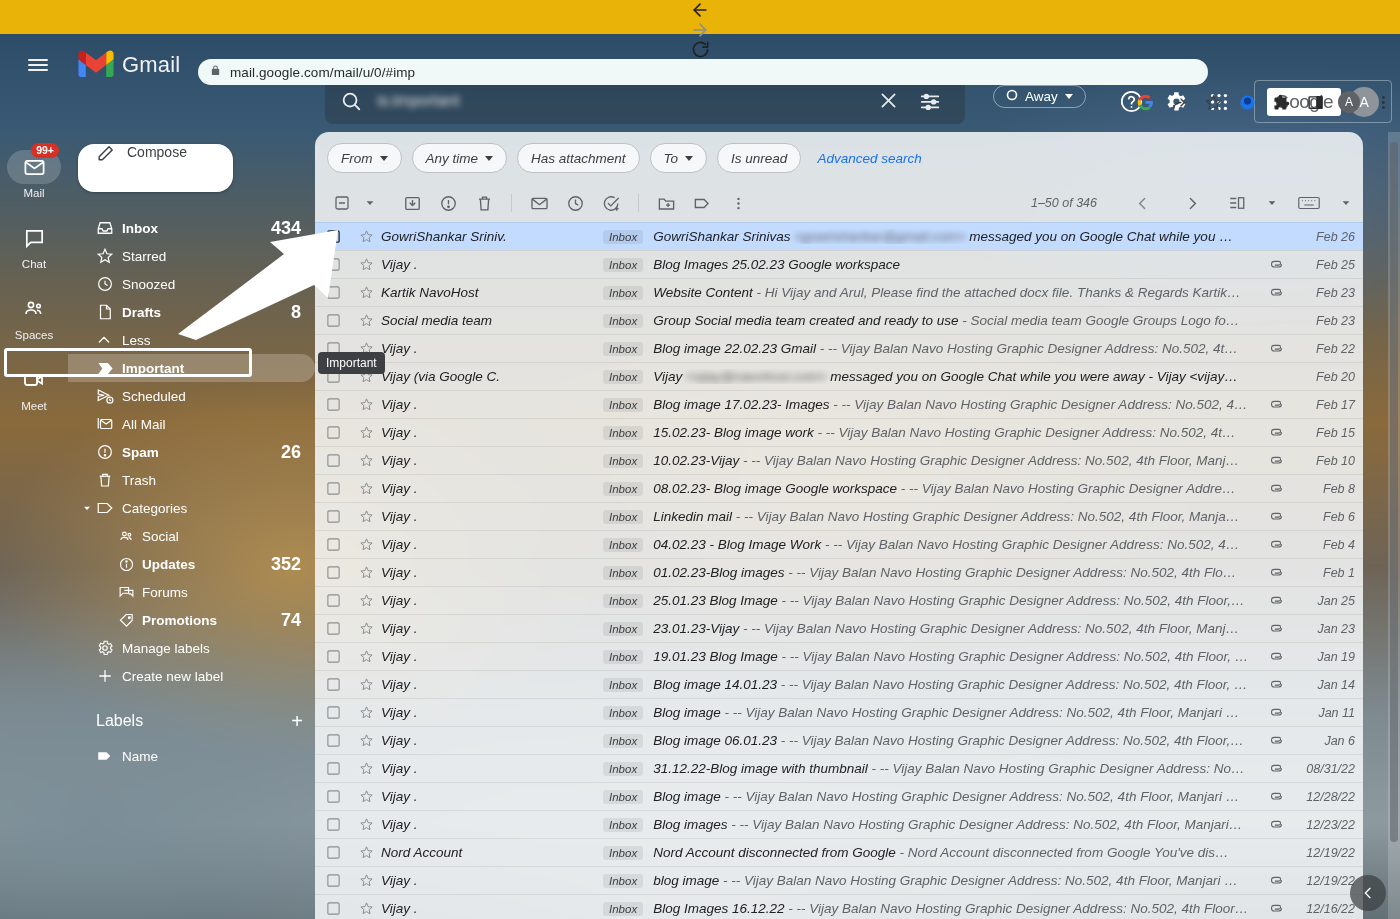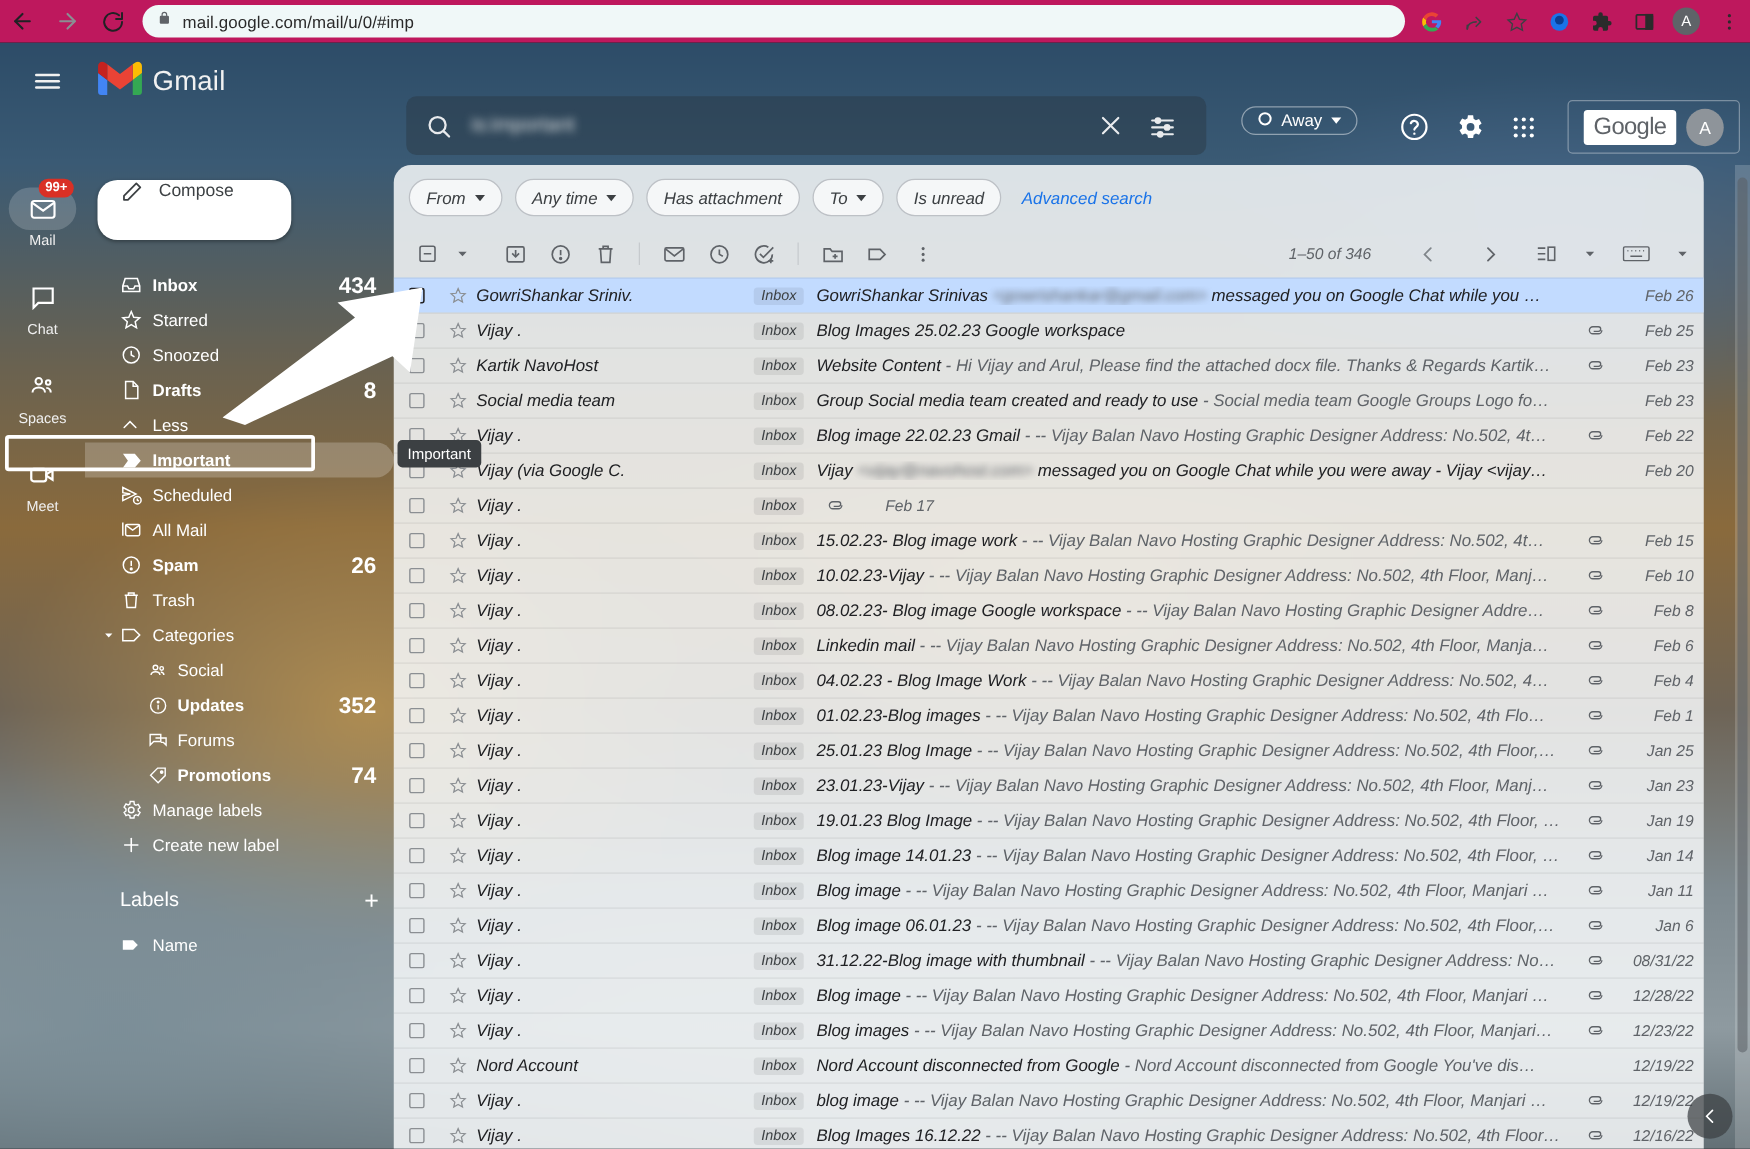--- a/index.html
+++ b/index.html
@@ -6,23 +6,24 @@
   html, body {
     width: 1400px; height: 919px;
     overflow: hidden;
     font-family: "Liberation Sans", sans-serif;
     background: #0b0b0b;
   }
 
   
   #browser-bar {
     position: absolute; top: 0; left: 0; width: 1400px; height: 34px;
-    background: #be185d;
+    background: #eab308;
     display: flex; align-items: center; gap: 0px;
     z-index: 60;
+    flex-direction: column;
   }
   .nav-btn {
     width: 36px; height: 34px; display: flex; align-items: center; justify-content: center;
     color: #2b2b2b;
   }
   .nav-btn svg { display:block; }
   #omnibox {
     flex: 0 0 auto; width: 1010px; height: 26px; margin-left: 6px;
     background: #f0f8f8; border-radius: 13px;
     display: flex; align-items: center; padding: 0 12px; gap: 9px;
@@ -928,20 +929,21 @@
               <rect x="3" y="3" width="18" height="18" rx="2"></rect>
             </svg>
           </span>
           <span class="star">
             <svg width="15" height="15" viewBox="0 0 24 24" fill="none" stroke="#8b8f93" stroke-width="1.6">
               <polygon points="12 3 14.6 9 21 9.6 16.2 13.9 17.6 20.3 12 17 6.4 20.3 7.8 13.9 3 9.6 9.4 9"></polygon>
             </svg>
           </span>
           <span class="sender">Vijay .</span>
           <span class="inbox-chip">Inbox</span>
+          <span class="msg"><span>Blog image 17.02.23- Images</span><span class="snippet"> - -- Vijay Balan Navo Hosting Graphic Designer Address: No.502, 4…</span></span>
           <span class="attach">
             <svg width="15" height="15" viewBox="0 0 24 24" fill="none" stroke="#5f6368" stroke-width="1.7">
               <path d="M20 11.5a4.5 4.5 0 0 1-4.5 4.5h-7a4.5 4.5 0 0 1 0-9h7a3 3 0 0 1 0 6h-6"></path>
             </svg>
           </span>
           <span class="date">Feb 17</span>
         </div>
         <div class="row">
           <span class="cb">
             <svg width="15" height="15" viewBox="0 0 24 24" fill="none" stroke="#8b8f93" stroke-width="1.8">

